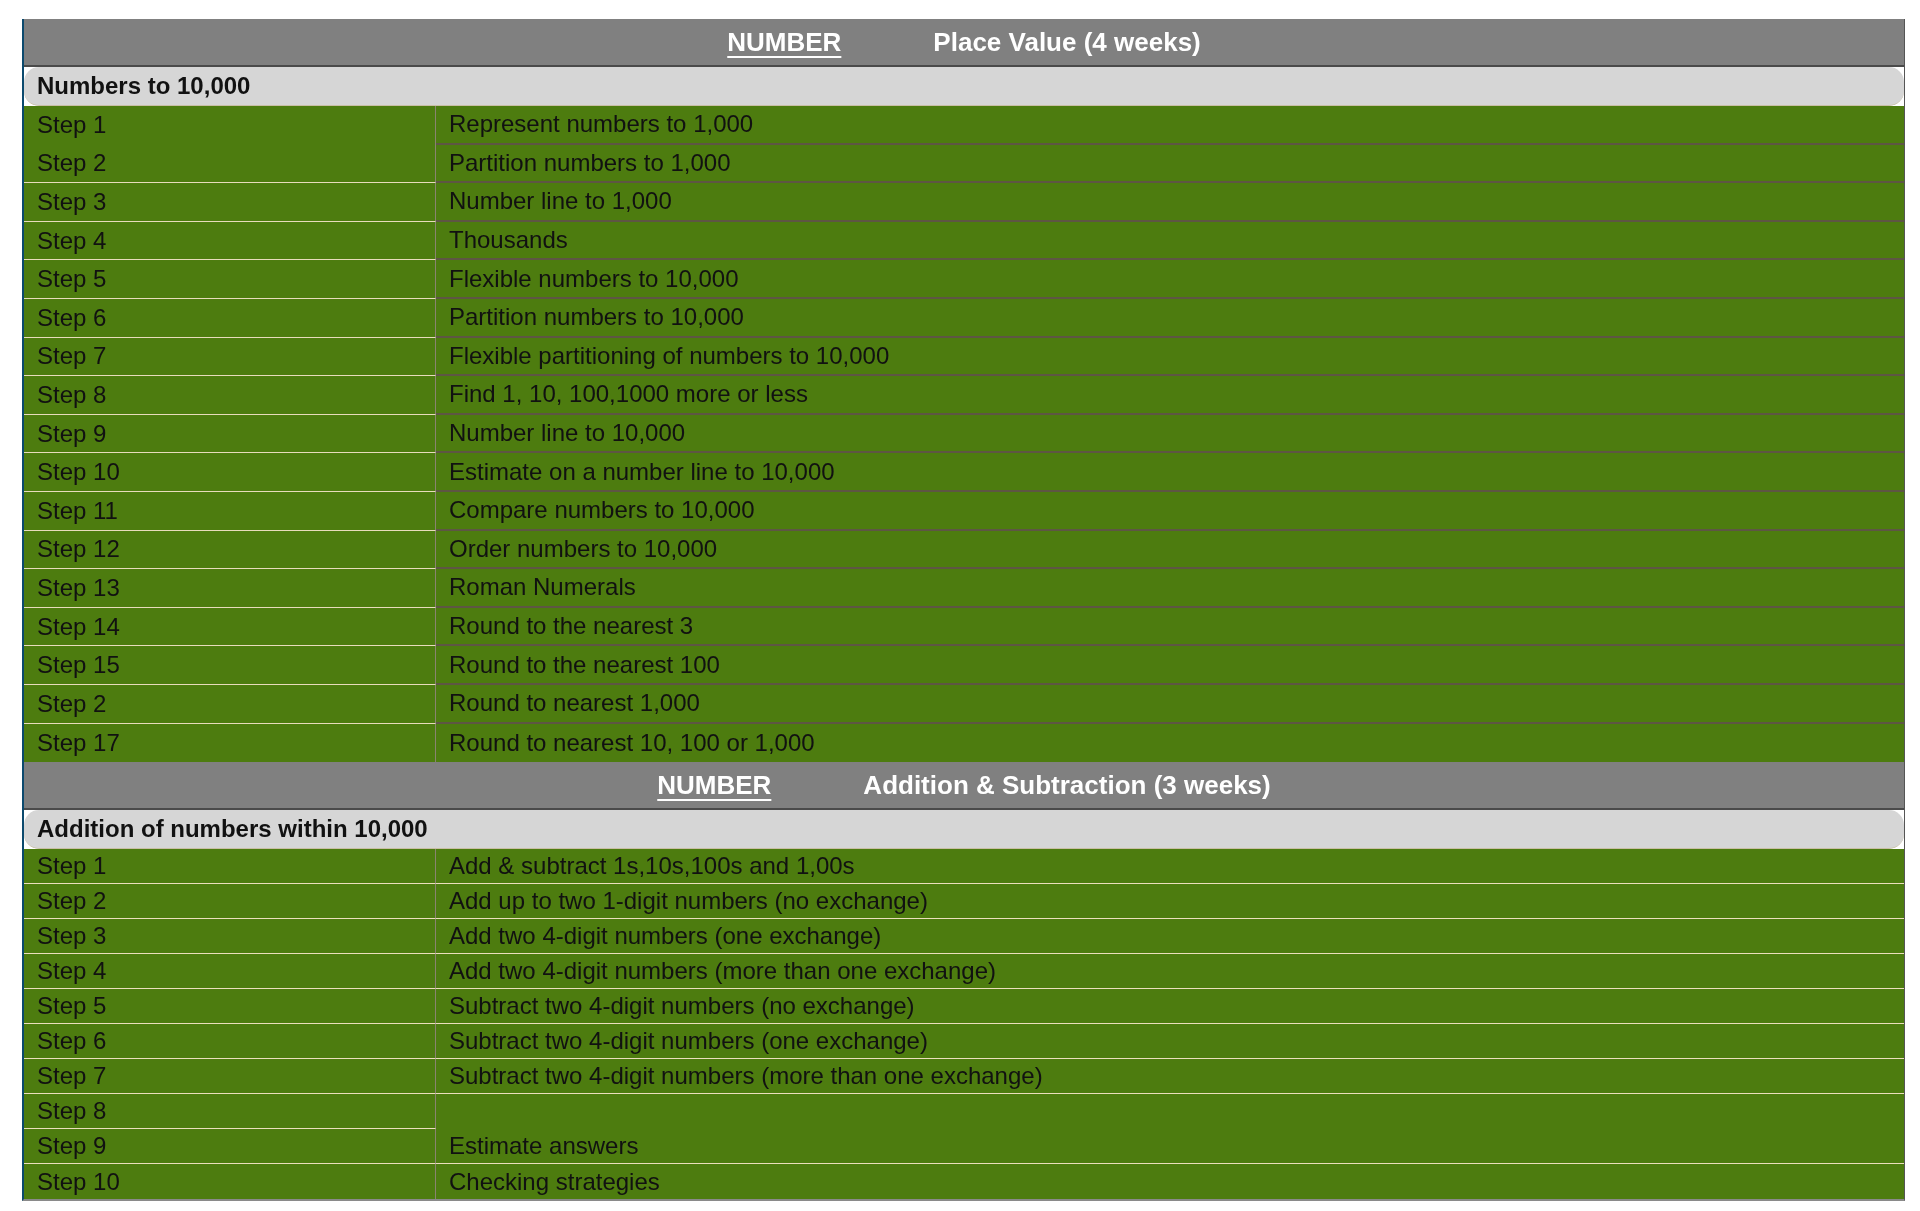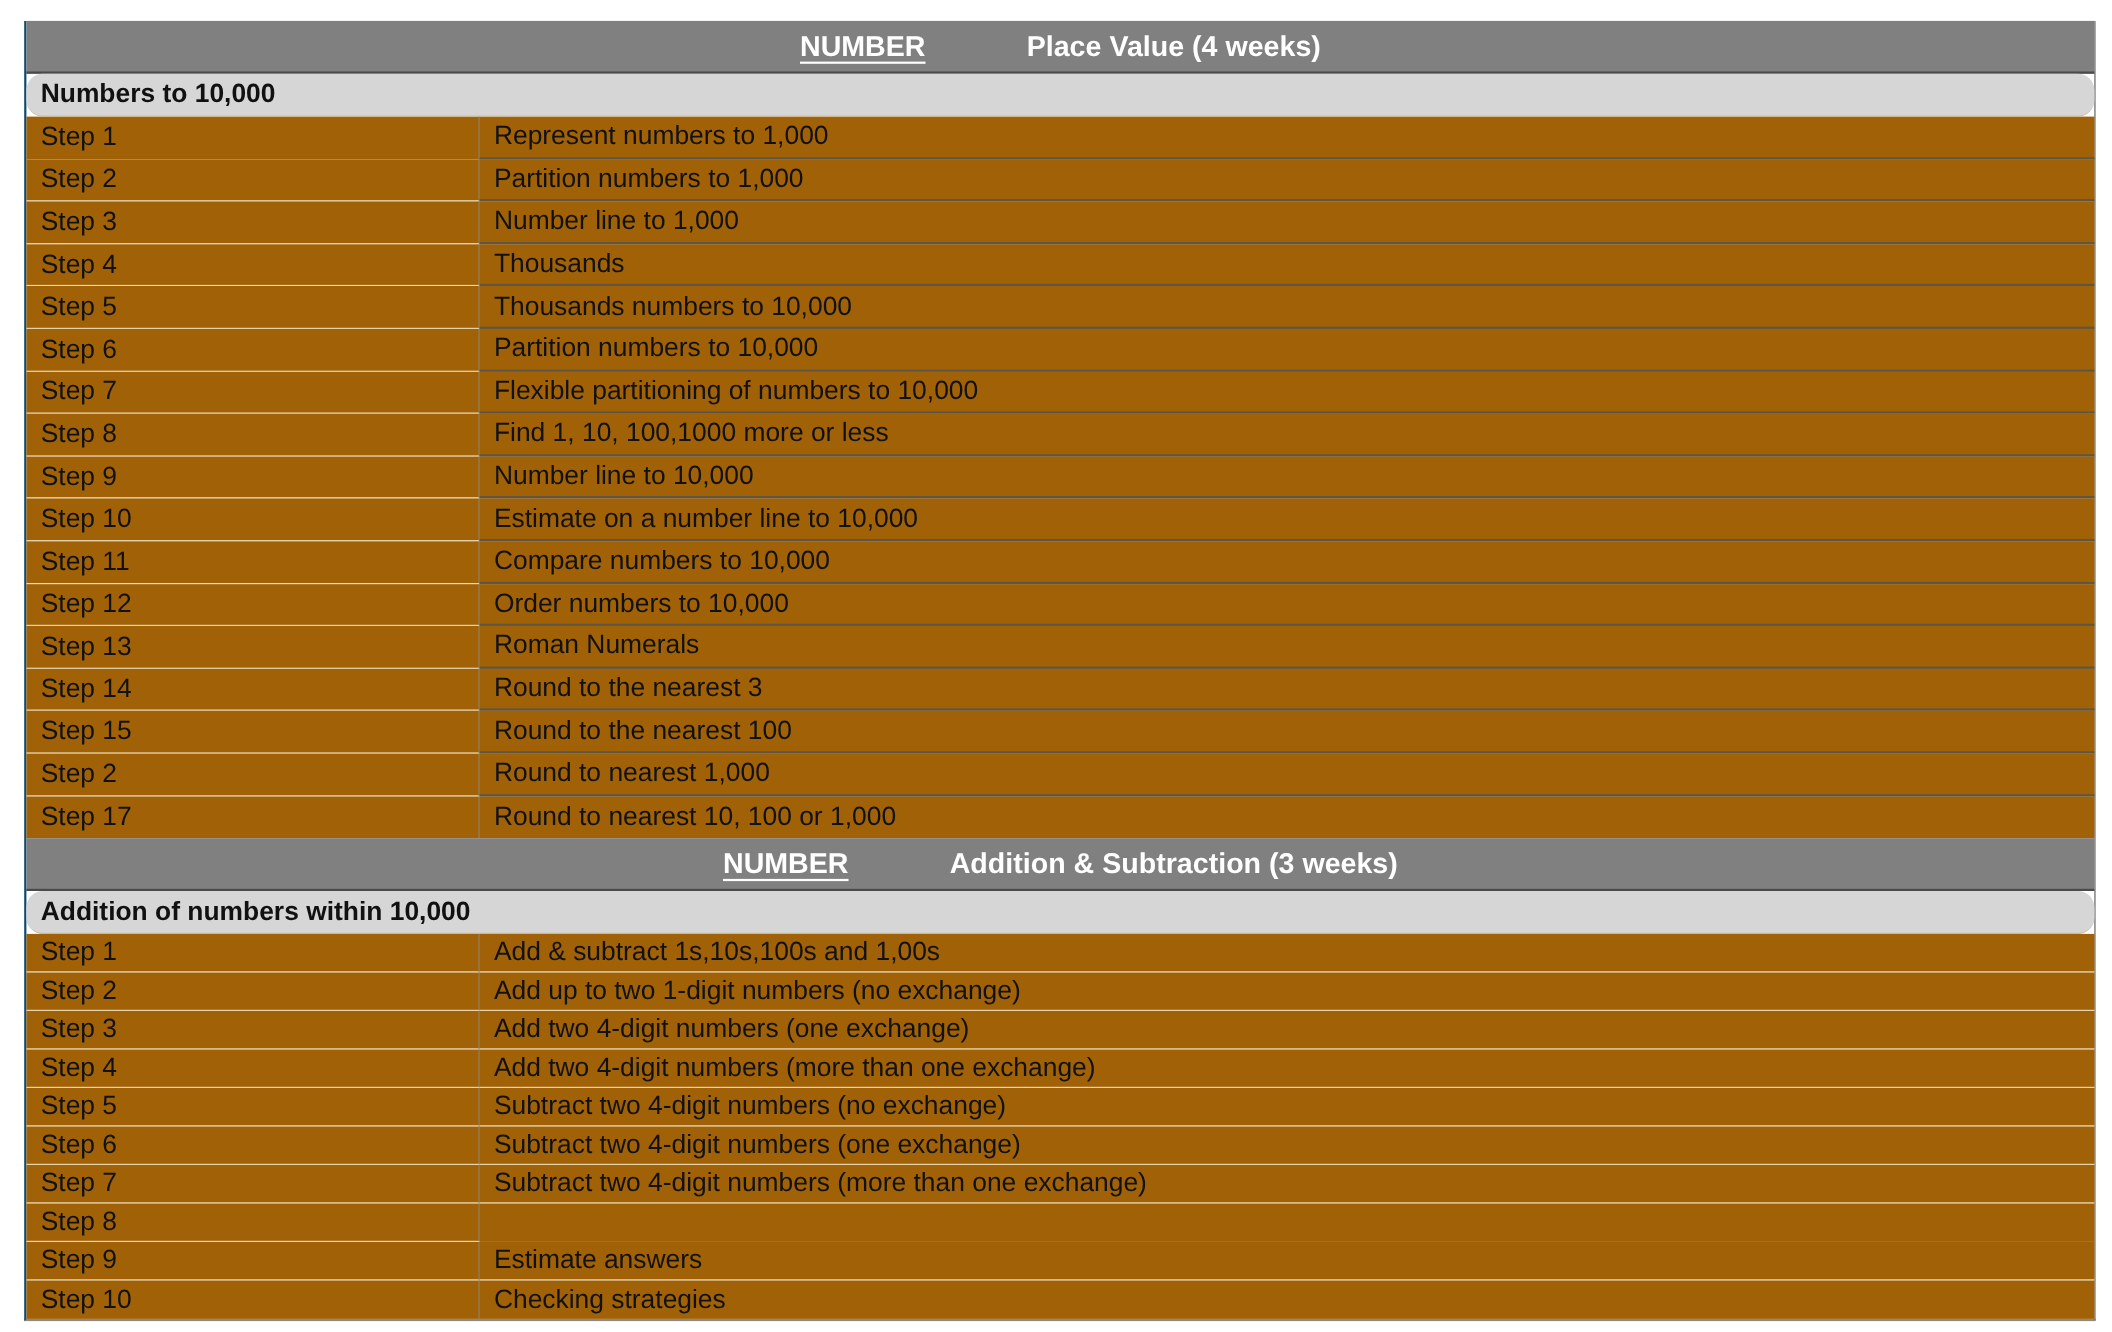--- a/index.html
+++ b/index.html
@@ -7,21 +7,21 @@
          font-family: "Liberation Sans", sans-serif; color: #111; }
   .table { position: absolute; left: 22px; top: 19px; width: 1880px;
            border-left: 2px solid #0c4a6e; border-right: 1px solid #555; border-bottom: 2px solid #8a8a8a; }
   .hdr { height: 46px; background: #808080; border-bottom: 2px solid #4a4a4a;
          display: flex; align-items: center; justify-content: center;
          color: #fff; font-weight: bold; font-size: 26px; }
   .hdr .strand { text-decoration: underline; text-underline-offset: 5px; margin-right: 92px; }
   .sub { height: 38px; background: #d6d6d6; border-bottom: 1px solid #c9bfa5;
          display: flex; align-items: center; padding-left: 13px;
          font-weight: bold; font-size: 24px; border-radius: 15px; }
-  .row { display: flex; background: #a16207; font-size: 24px; }
+  .row { display: flex; background: #4d7c0f; font-size: 24px; }
   .row .step { width: 398px; padding-left: 13px; display: flex; align-items: center;
                border-right: 1px solid #8a8470; }
   .row .desc { flex: 1; padding-left: 13px; display: flex; align-items: center; }
   .s1 .row { height: 38.6px; }
   .s1 .row .step { border-bottom: 1px solid #e8dcbc; }
   .s1 .row .desc { border-bottom: 2px solid #5e5644; }
   .s1 .row.r1 .step { border-bottom: none; }
   .s1 .row:last-child .step, .s1 .row:last-child .desc { border-bottom: none; }
   .s2 .row { height: 35px; }
   .s2 .row .step, .s2 .row .desc { border-bottom: 1px solid #ecdfbd; }
@@ -49,21 +49,21 @@
         <div class="row">
           <div class="step">Step 3</div>
           <div class="desc">Number line to 1,000</div>
         </div>
         <div class="row">
           <div class="step">Step 4</div>
           <div class="desc">Thousands</div>
         </div>
         <div class="row">
           <div class="step">Step 5</div>
-          <div class="desc">Thousands numbers to 10,000</div>
+          <div class="desc">Flexible numbers to 10,000</div>
         </div>
         <div class="row">
           <div class="step">Step 6</div>
           <div class="desc">Partition numbers to 10,000</div>
         </div>
         <div class="row">
           <div class="step">Step 7</div>
           <div class="desc">Flexible partitioning of numbers to 10,000</div>
         </div>
         <div class="row">

